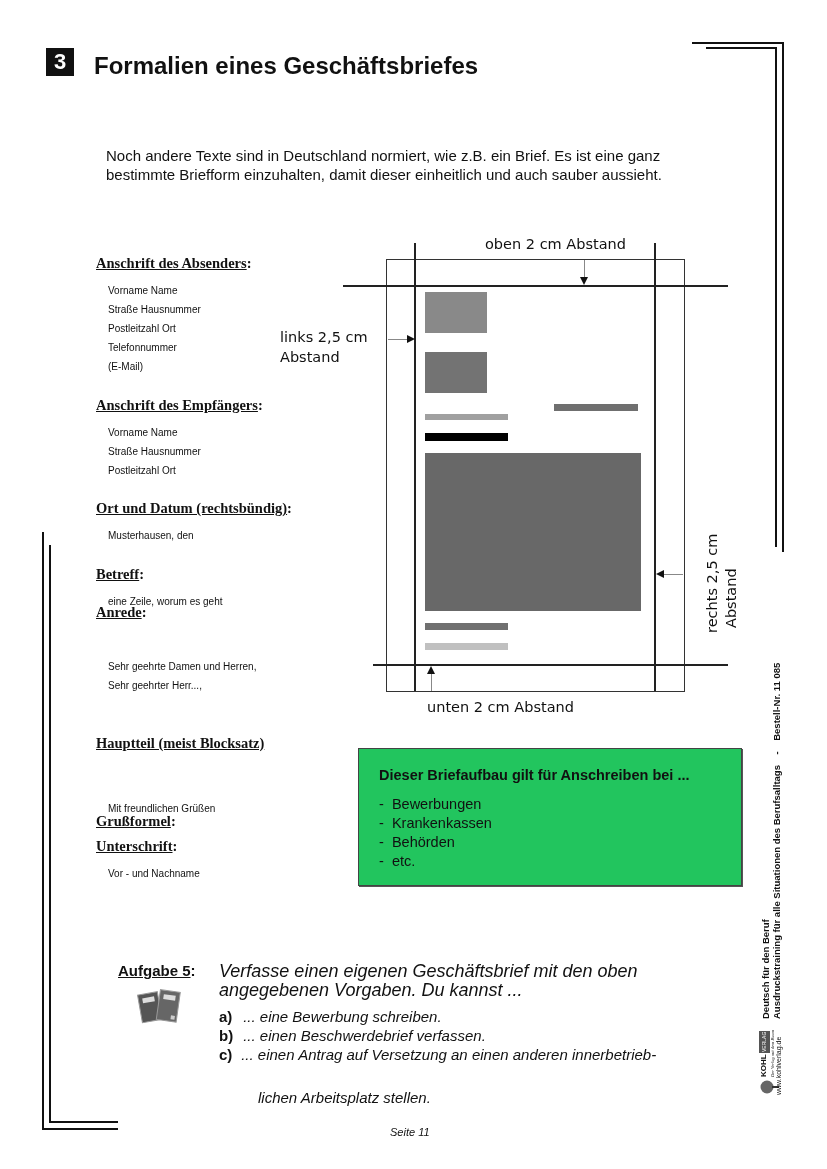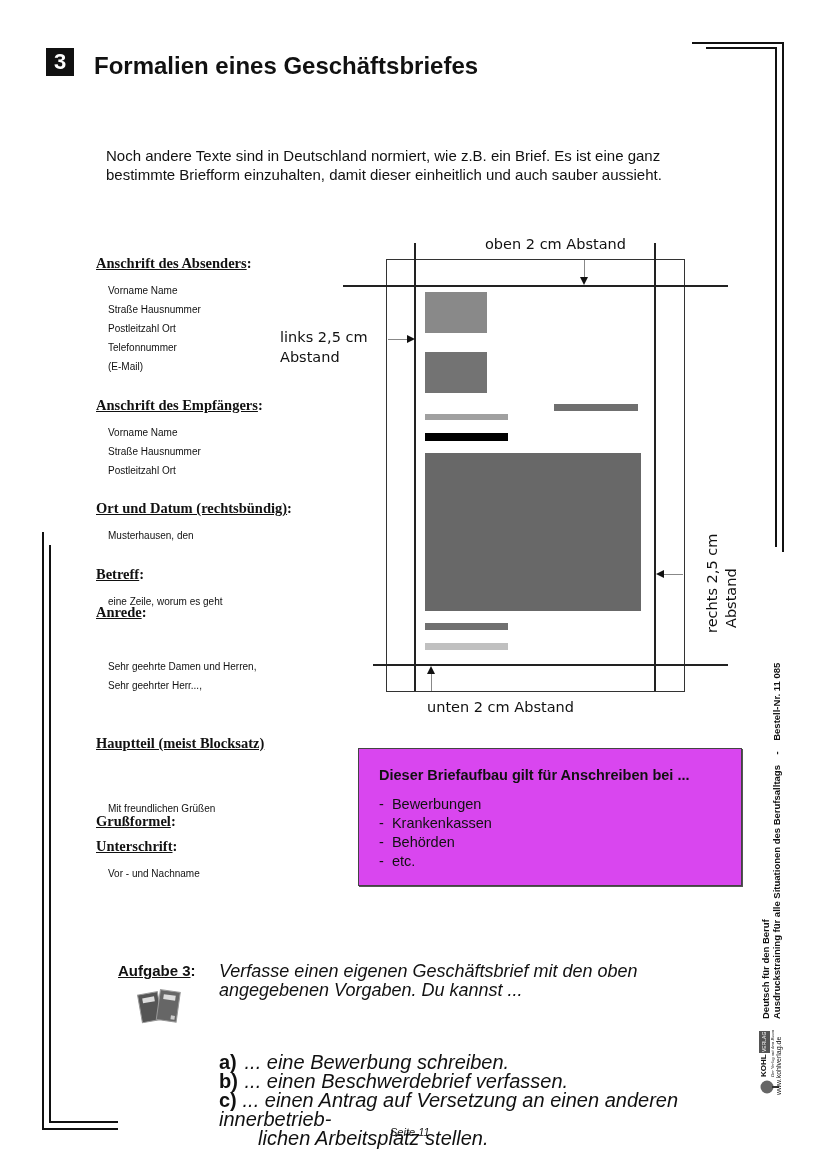--- a/index.html
+++ b/index.html
@@ -29,29 +29,29 @@
   .sec-head { font-size:14.5px; font-weight:bold;font-family:Liberation Serif, serif; }
   .sec-head u { text-decoration:underline; }
   .sec-lines { font-size:10px; line-height:19px; left:108px; }
 
   
   .diag-line { background:#222; }
   .diag-label { font-family:"DejaVu Sans", sans-serif; font-size:14.5px; color:#111; }
   .rect { position:absolute; }
 
   
-  .info-box { left:358px; top:748px; width:382px; height:136px; background:#d946ef;
+  .info-box { left:358px; top:748px; width:382px; height:136px; background:#22c55e;
               border:1px solid #444; box-shadow:1px 1px 0 #555; }
   .info-title { left:20px; top:18px; font-size:14.5px; font-weight:bold; }
   .info-list { left:20px; top:46px; font-size:14.5px; line-height:19px; }
 
   
   .task-label { left:118px; top:962px; font-size:15px; font-weight:bold; }
   .task-text { left:219px; top:962px; font-size:18px; font-style:italic; line-height:19px; width:500px; }
-  .task-items { left:219px; top:1053px; font-size:20px; line-height:19px; width:500px; }
+  .task-items { left:219px; top:1007px; font-size:15px; line-height:19px; width:500px; }
   .task-items .key { font-weight:bold; font-style:normal; display:inline-block; width:20px; }
   .task-items .txt { font-style:italic; }
 
   .page-num { left:390px; top:1126px; font-size:11px; font-style:italic; }
 
   
   .vert { left:752px; top:1095px; transform-origin:left top; transform:rotate(-90deg);
           font-size:9.5px; white-space:nowrap; line-height:11px; }
 </style>
 </head>
@@ -160,40 +160,40 @@
 <div class="abs info-box">
   <div class="abs info-title">Dieser Briefaufbau gilt für Anschreiben bei ...</div>
   <div class="abs info-list">
     <div>-&nbsp; <span>Bewerbungen</span></div>
     <div>-&nbsp; <span>Krankenkassen</span></div>
     <div>-&nbsp; <span>Behörden</span></div>
     <div>-&nbsp; <span>etc.</span></div>
   </div>
 </div>
 
-<div class="abs task-label"><u>Aufgabe 3</u><span>:</span></div>
+<div class="abs task-label"><u>Aufgabe 5</u><span>:</span></div>
 <div class="abs" style="left:137px;top:988px;width:46px;height:40px;">
   <svg width="46" height="40" viewBox="0 0 46 40">
     <g transform="rotate(-10 14 20)">
       <rect x="3" y="5" width="20" height="28" fill="#555" stroke="#999" stroke-width="1"></rect>
       <rect x="7" y="9" width="12" height="5" fill="#ddd"></rect>
     </g>
     <g transform="rotate(8 32 20)">
       <rect x="21" y="3" width="20" height="30" fill="#666" stroke="#999" stroke-width="1"></rect>
       <rect x="25" y="7" width="12" height="5" fill="#ddd"></rect>
       <rect x="35" y="27" width="4" height="4" fill="#ccc"></rect>
     </g>
   </svg>
 </div>
 <div class="abs task-text">Verfasse einen eigenen Geschäftsbrief mit den oben angegebenen Vorgaben. Du kannst ...</div>
 <div class="abs task-items">
   <div><span class="key">a)</span> <span class="txt">... eine Bewerbung schreiben.</span></div>
   <div><span class="key">b)</span> <span class="txt">... einen Beschwerdebrief verfassen.</span></div>
   <div><span class="key" style="width:18px;">c)</span> <span class="txt">... einen Antrag auf Versetzung an einen anderen innerbetrieb-</span></div>
-  <div style="padding-left:39px;"><span class="txt">lichen Arbeitsplatz stellen.</span></div>
+  <div style="padding-left:39px;margin-top:24px;"><span class="txt">lichen Arbeitsplatz stellen.</span></div>
 </div>
 
 <div class="abs page-num">Seite 11</div>
 
 <div class="abs vert">
   <div style="display:flex;align-items:flex-end;">
     <div style="width:68px;position:relative;height:30px;">
       <svg width="16" height="20" viewBox="0 0 16 20" style="position:absolute;left:0;top:8px;">
         <circle cx="8" cy="7" r="6.5" fill="#666"></circle>
         <rect x="7" y="12" width="2" height="7" fill="#333"></rect>

